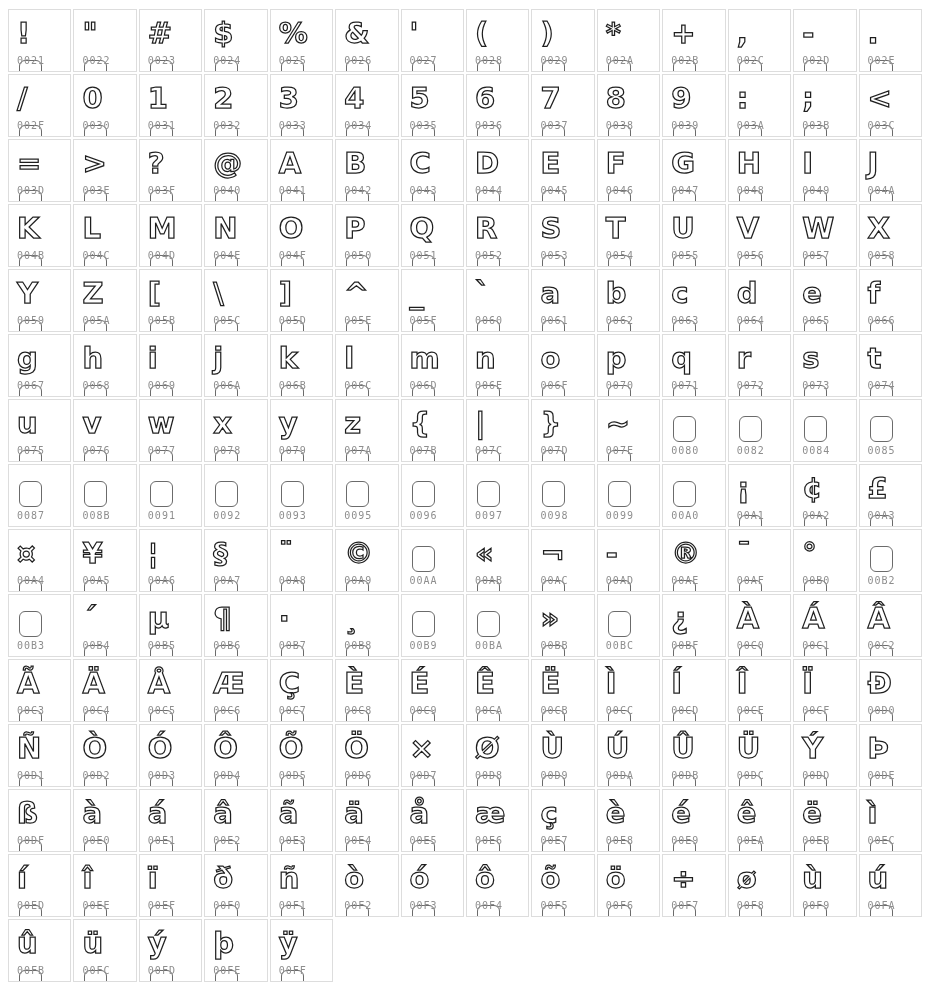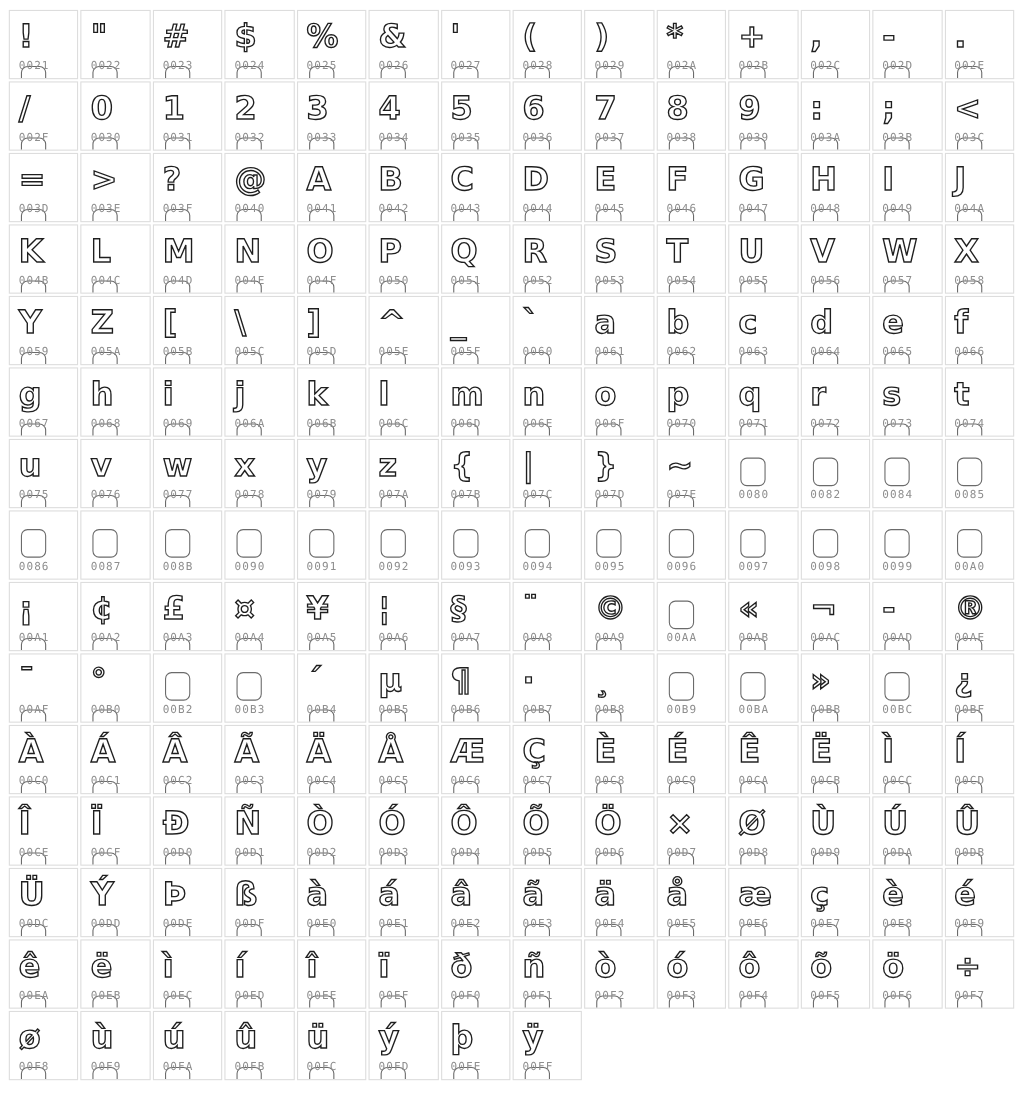--- a/index.html
+++ b/index.html
@@ -555,56 +555,41 @@
       <span class="label">0084</span>
     </div>
     <div class="cell">
       <span class="glyph" hidden=""></span>
       <span class="notdef"></span>
       <span class="label">0085</span>
     </div>
     <div class="cell">
       <span class="glyph" hidden=""></span>
       <span class="notdef"></span>
-      <span class="label">0086</span>
-    </div>
-    <div class="cell">
-      <span class="glyph" hidden=""></span>
-      <span class="notdef"></span>
       <span class="label">0087</span>
     </div>
     <div class="cell">
       <span class="glyph" hidden=""></span>
       <span class="notdef"></span>
       <span class="label">008B</span>
     </div>
     <div class="cell">
       <span class="glyph" hidden=""></span>
       <span class="notdef"></span>
-      <span class="label">0090</span>
-    </div>
-    <div class="cell">
-      <span class="glyph" hidden=""></span>
-      <span class="notdef"></span>
       <span class="label">0091</span>
     </div>
     <div class="cell">
       <span class="glyph" hidden=""></span>
       <span class="notdef"></span>
       <span class="label">0092</span>
     </div>
     <div class="cell">
       <span class="glyph" hidden=""></span>
       <span class="notdef"></span>
       <span class="label">0093</span>
-    </div>
-    <div class="cell">
-      <span class="glyph" hidden=""></span>
-      <span class="notdef"></span>
-      <span class="label">0094</span>
     </div>
     <div class="cell">
       <span class="glyph" hidden=""></span>
       <span class="notdef"></span>
       <span class="label">0095</span>
     </div>
     <div class="cell">
       <span class="glyph" hidden=""></span>
       <span class="notdef"></span>
       <span class="label">0096</span>

